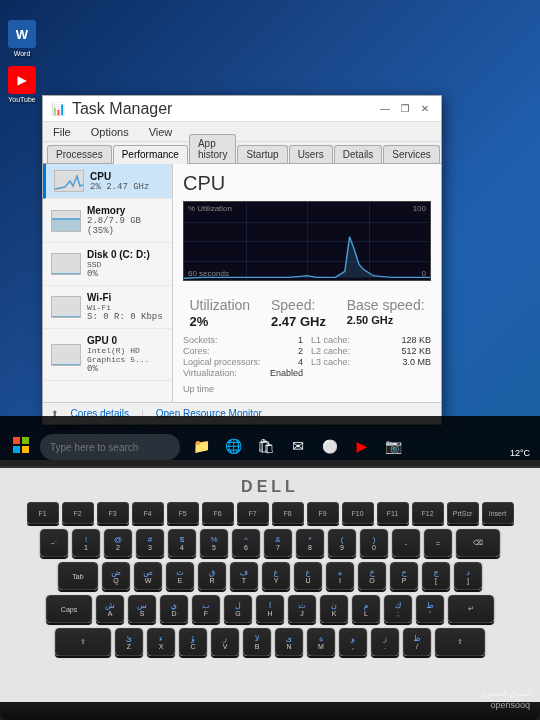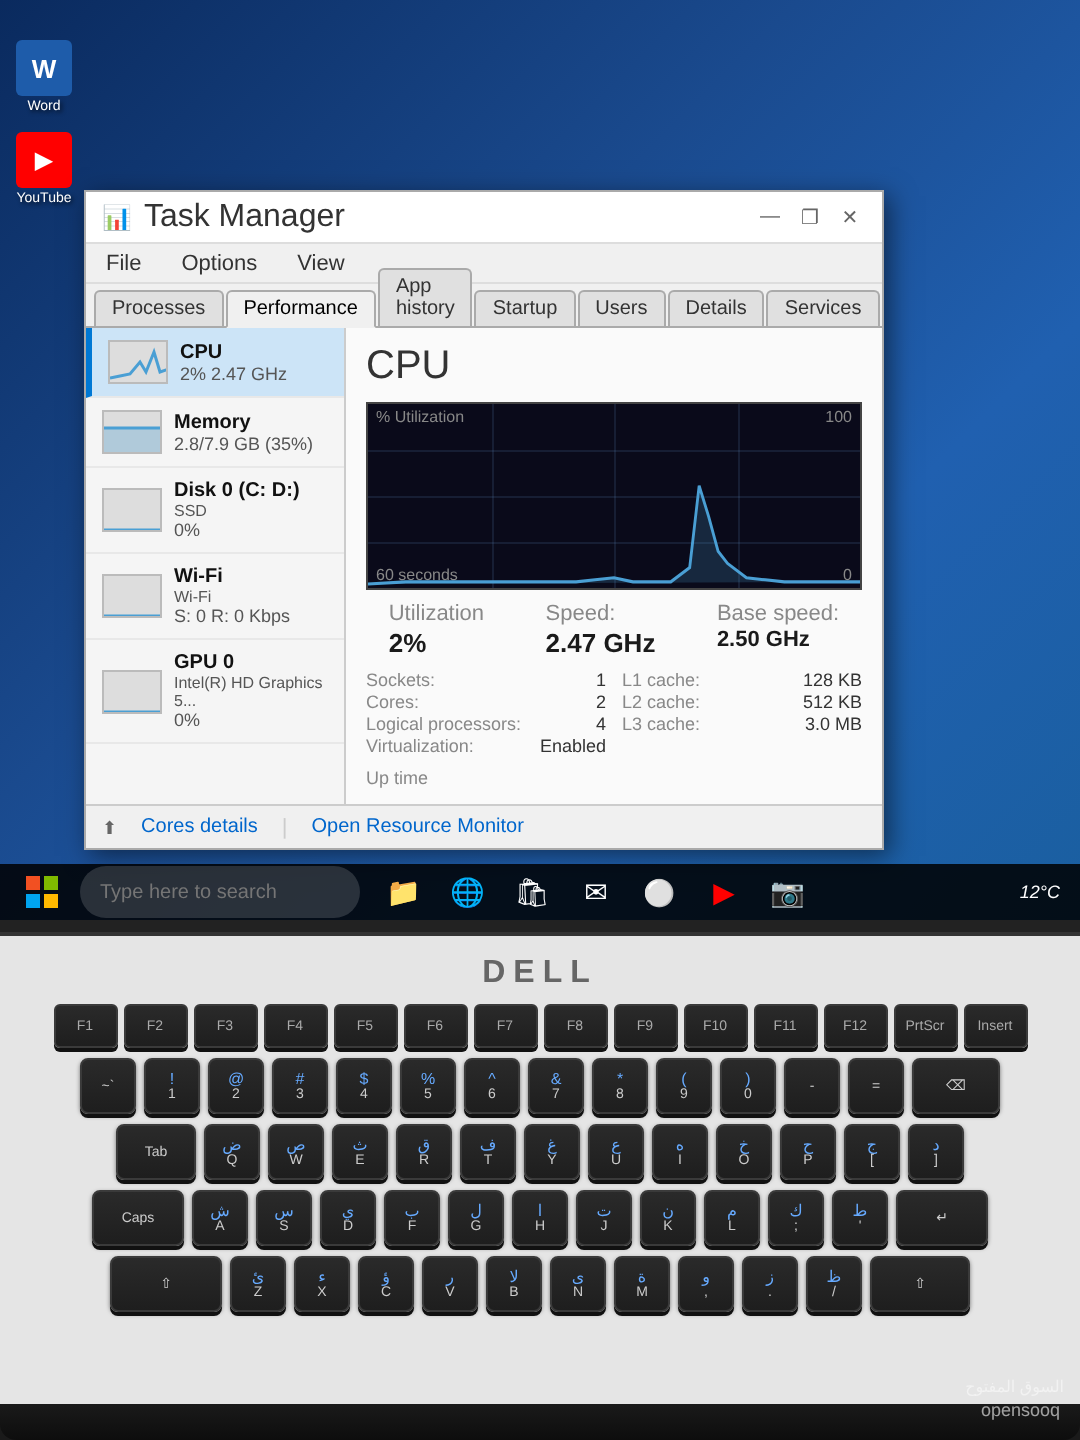--- a/index.html
+++ b/index.html
@@ -183,21 +183,21 @@
       width: 30px;
       height: 22px;
       background: #ddd;
       border: 1px solid #bbb;
       flex-shrink: 0;
       position: relative;
       overflow: hidden;
     }
     .process-info { flex: 1; min-width: 0; }
     .process-name { font-size: 10px; font-weight: 600; color: #111; }
-    .process-stat { font-size: 9px; color: #555; }
+    .process-stat { font-size: 9px; color: #555; font-family: Liberation Mono, monospace; }
 
     
     .right-panel {
       flex: 1;
       padding: 8px 10px;
       background: #fafafa;
       display: flex;
       flex-direction: column;
       gap: 4px;
       overflow: hidden;
@@ -269,23 +269,24 @@
       gap: 8px;
       justify-content: space-around;
       margin-top: 2px;
     }
     .stat-col {
       display: flex;
       flex-direction: column;
       gap: 1px;
     }
     .stat-label {
-      font-size: 11px;
+      font-size: 14px;
       color: #888;
       text-transform: none;
+      margin-top: 10px;
     }
     .stat-value {
       font-size: 13px;
       font-weight: 600;
       color: #1a1a1a;
     }
 
     
     .uptime-section {
       margin-top: 2px;
@@ -309,24 +310,24 @@
       cursor: pointer;
       text-decoration: none;
       display: flex;
       align-items: center;
       gap: 3px;
     }
 
     
     .taskbar {
       width: 540px;
-      height: 28px;
+      height: 44px;
       background: rgba(0,0,0,0.85);
       display: flex;
-      align-items: center;
+      align-items: flex-end;
       padding: 0 6px;
       gap: 4px;
       position: absolute;
       bottom: 260px;
     }
     .start-btn {
       width: 30px;
       height: 30px;
       display: flex;
       align-items: center;
@@ -361,21 +362,20 @@
       color: white;
       font-size: 14px;
       cursor: pointer;
       border-radius: 2px;
     }
     .system-tray {
       margin-left: auto;
       display: flex;
       align-items: center;
       gap: 4px;
-      font-style: italic;
     }
     .tray-item {
       font-size: 9px;
       color: white;
       padding: 2px 4px;
     }
 
     
     .laptop-body {
       position: absolute;

